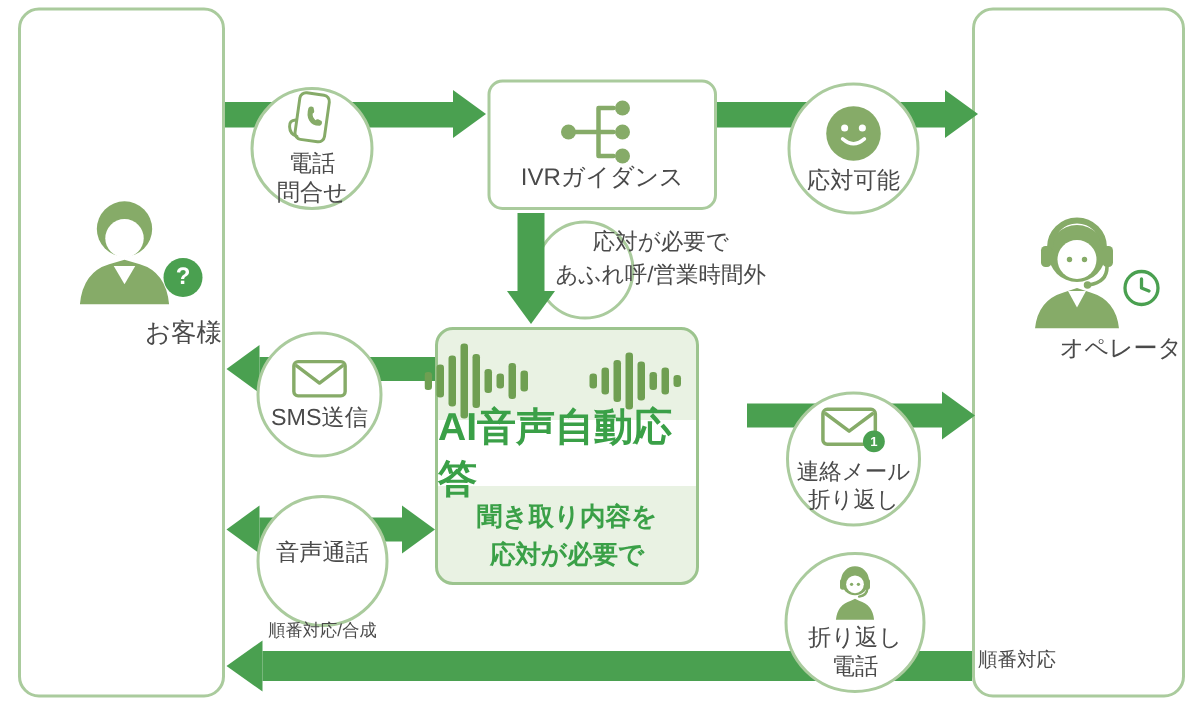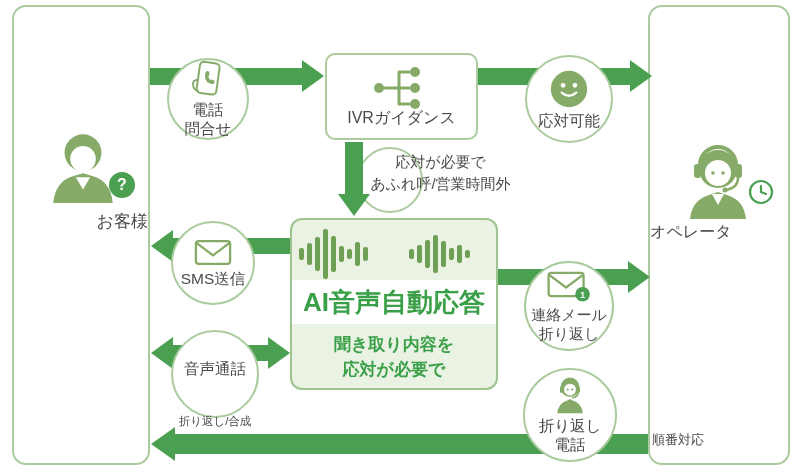--- a/index.html
+++ b/index.html
@@ -6,21 +6,21 @@
     --green:#4aa050; --olive:#86ab68; --border:#aacb9d; --aibg:#e9f2e3;
     --aigreen:#3aa047; --wave:#6f9f52; --text:#4a4a4a;
   }
   html,body{margin:0;padding:0;background:#fff;}
   .stage{position:relative;width:800px;height:474px;background:#fff;overflow:hidden;
          font-family:"Liberation Sans","DejaVu Sans",sans-serif;color:var(--text);}
   .panel{position:absolute;background:#fff;border:2px solid var(--border);border-radius:14px;box-sizing:border-box;}
   .customer-panel{left:12px;top:5px;width:138px;height:460px;}
   .operator-panel{left:648px;top:5px;width:142px;height:460px;}
   .ivr-panel{left:325px;top:53px;width:153px;height:87px;border-radius:10px;z-index:2;}
-  .ai-panel{left:290px;top:218px;width:208px;height:172px;background:var(--aibg);
+  .ai-panel{left:290px;top:218px;width:176px;height:172px;background:var(--aibg);
             border:2px solid #9cc48e;border-radius:12px;z-index:2;}
   .circle{position:absolute;background:#fff;border:2px solid var(--border);border-radius:50%;z-index:2;
           display:flex;flex-direction:column;align-items:center;justify-content:center;
           text-align:center;box-sizing:border-box;}
   .c-phone{left:167px;top:58px;width:82px;height:82px;}
   .c-available{left:525px;top:55px;width:88px;height:88px;}
   .c-note{left:357px;top:147px;width:66px;height:66px;z-index:0;}
   .c-sms{left:171px;top:221px;width:84px;height:84px;}
   .c-voice{left:171px;top:330px;width:88px;height:88px;gap:36px;}
   .c-mail{left:524px;top:261px;width:90px;height:90px;}
@@ -33,21 +33,21 @@
   .head{position:absolute;width:0;height:0;}
   .head-right{border-top:16px solid transparent;border-bottom:16px solid transparent;border-left:22px solid var(--green);}
   .head-left{border-top:16px solid transparent;border-bottom:16px solid transparent;border-right:22px solid var(--green);}
   .head-left.big{border-top-width:17px;border-bottom-width:17px;border-right-width:24px;}
   .head-down{border-left:16px solid transparent;border-right:16px solid transparent;border-top:22px solid var(--green);}
   .person-label{position:absolute;left:0;top:203px;width:100%;text-align:right;font-size:17px;line-height:23px;}
   .person-label .sub{font-size:14px;}
   .figure{position:absolute;}
   .q-badge{position:absolute;left:95px;top:165px;width:26px;height:26px;border-radius:50%;background:var(--green);
            color:#fff;font-weight:bold;font-size:16px;display:flex;align-items:center;justify-content:center;}
-  .operator-label{position:absolute;left:0;top:215px;width:100%;text-align:left;font-size:16px;}
+  .operator-label{position:absolute;left:0;top:215px;width:100%;text-align:right;font-size:16px;}
   .queue-note{position:absolute;left:2px;top:424px;font-size:13px;}
   .ivr-icon{position:absolute;left:50%;transform:translateX(-50%);top:10px;}
   .ivr-label{position:absolute;bottom:9px;left:0;width:100%;text-align:center;font-size:16px;}
   .wave{position:absolute;top:8px;left:50%;transform:translateX(-50%);}
   .ai-title-band{position:absolute;top:60px;left:0;width:100%;height:44px;background:#fff;
                  display:flex;align-items:center;justify-content:center;}
   .ai-title{font-size:26px;font-weight:bold;color:var(--aigreen);}
   .ai-desc{position:absolute;top:112px;left:0;width:100%;text-align:center;font-size:17px;font-weight:bold;
            color:var(--aigreen);line-height:25px;}
   .overflow-note{position:absolute;left:358px;top:151px;width:165px;z-index:3;font-size:15px;line-height:22px;text-align:center;}
@@ -208,21 +208,21 @@
 
   <div class="circle c-voice">
     <svg width="36" height="38" viewBox="0 0 44 46">
       <g transform="rotate(8 22 23)">
         <rect x="10" y="3" width="24" height="38" rx="5" fill="#fff" class="st-olive-thin"></rect>
         <path d="M18,15 a3,3 0 0 1 4,-1 l1,3 a2,2 0 0 1 -1,2 q0,3 3,5 a2,2 0 0 1 2,-1 l3,1 a3,3 0 0 1 -1,4 q-6,1 -9,-3 q-3,-4 -2,-10 z" class="f-olive"></path>
         <path d="M9,26 q-5,1 -4,6 q1,6 7,7" class="st-olive-thin"></path>
       </g>
     </svg>
     <div class="lbl">音声通話</div>
-    <div class="sub">折り返し/合成</div>
+    <div class="sub">順番対応/合成</div>
   </div>
 
   <div class="circle c-mail">
     <svg width="46" height="33" viewBox="0 0 46 34">
       <rect x="2" y="3" width="36" height="24" rx="3" fill="#fff" class="st-olive-thin"></rect>
       <path d="M4,6 L20,18 L36,6" class="st-olive-thin"></path>
       <circle cx="37" cy="25" r="7.5" class="f-green"></circle>
       <text x="37" y="28.5" text-anchor="middle" font-size="9" font-weight="bold" fill="#fff">1</text>
     </svg>
     <div class="lbl2">

